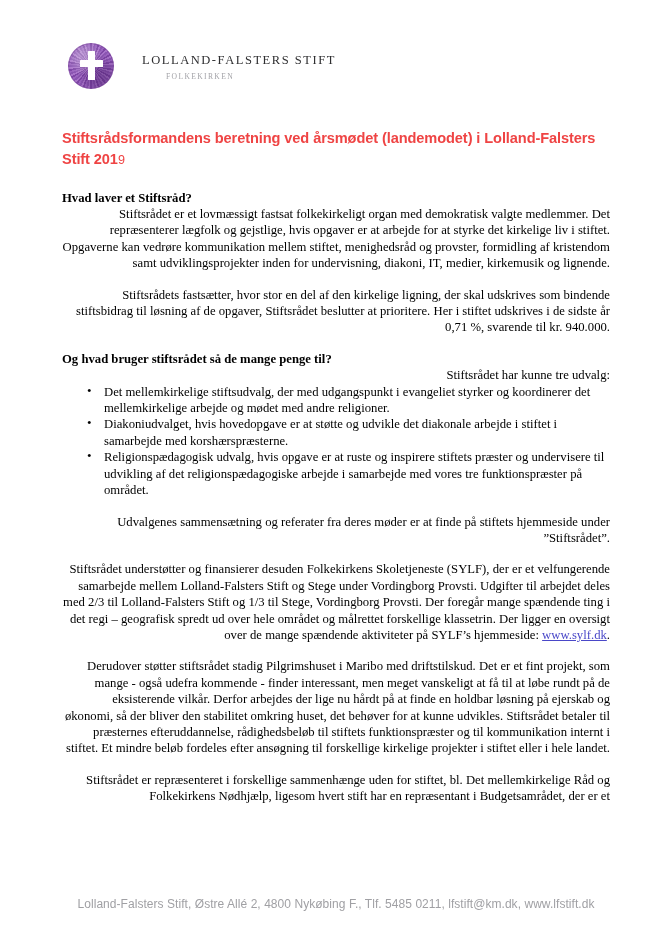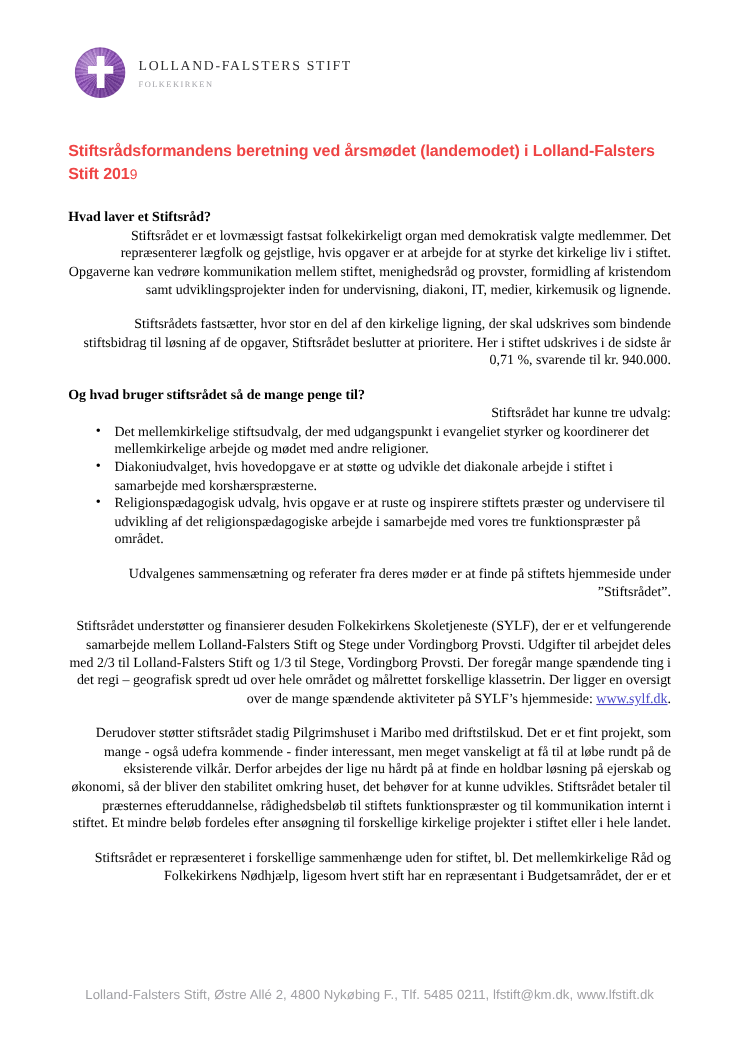--- a/index.html
+++ b/index.html
@@ -17,21 +17,21 @@
     box-sizing: border-box;
   }
 
   
   .letterhead {
     position: absolute;
     left: 68px;
     top: 43px;
     display: flex;
     align-items: center;
-    gap: 12px;
+    gap: 28px;
   }
   .logo-mark {
     width: 46px;
     height: 46px;
     border-radius: 50%;
     position: relative;
     background:
       radial-gradient(circle at 34% 30%, rgba(255,255,255,0.30) 0 12%, rgba(255,255,255,0) 42%),
       radial-gradient(circle at 70% 74%, rgba(60,20,90,0.35) 0 14%, rgba(60,20,90,0) 50%),
       repeating-conic-gradient(from 12deg at 50% 50%,
@@ -78,20 +78,21 @@
     white-space: nowrap;
   }
   .wordmark-sub {
     font-family: "Liberation Serif", "DejaVu Serif", serif;
     font-size: 7.6px;
     letter-spacing: 1.35px;
     color: #a3a3a8;
     line-height: 1.2;
     margin-top: 4px;
     white-space: nowrap;
+    margin-left: 24px;
   }
 
   
   .content {
     position: absolute;
     left: 62px;
     top: 128px;
     width: 548px;
   }
 

